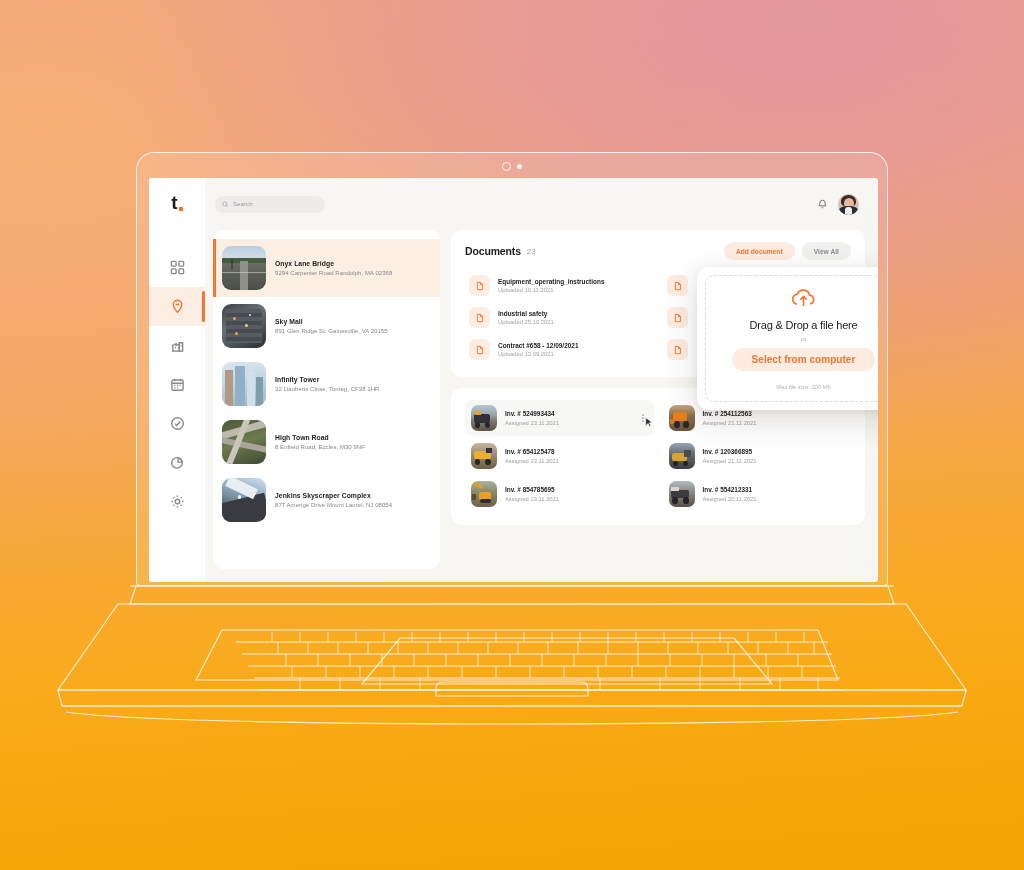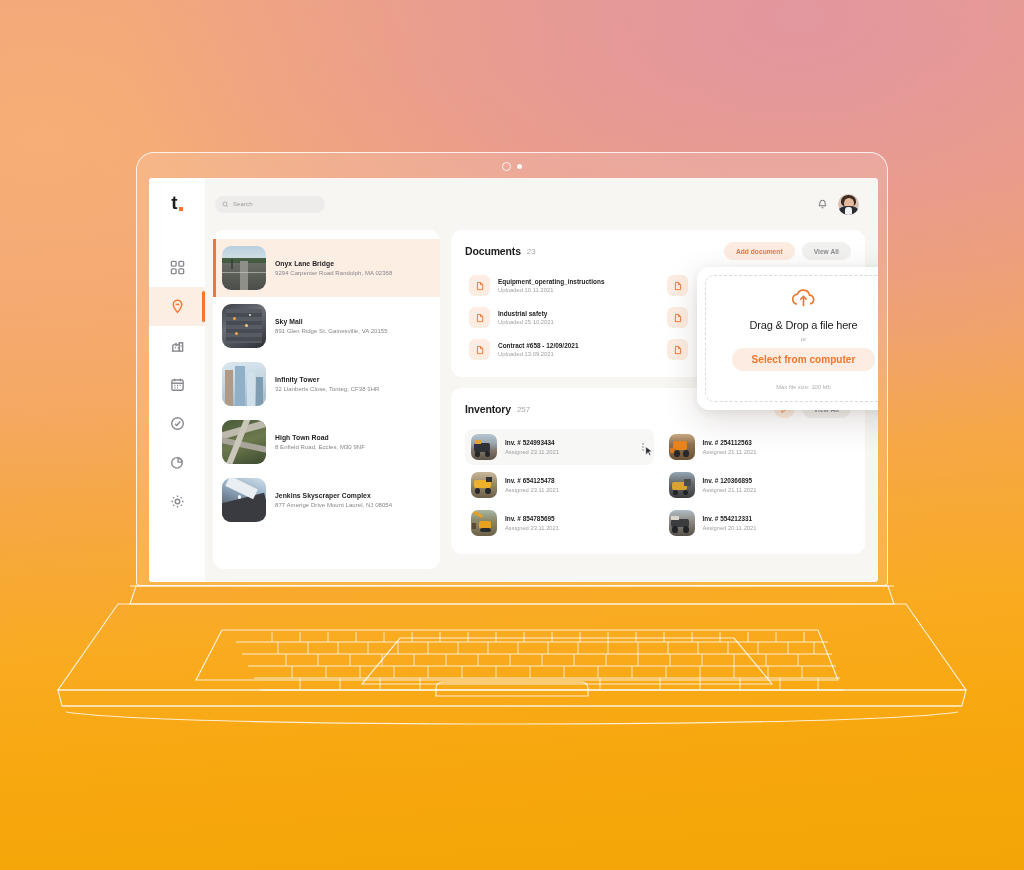--- a/index.html
+++ b/index.html
@@ -533,32 +533,20 @@
                     </span>
                   <span>
                     <span class="doc-name" style="display:block"></span>
                     <span class="doc-sub" style="display:block"></span>
                   </span>
                 </div>
               </div>
             </section>
 
             <section class="panel">
-              <div class="panel-head">
-                <span class="panel-title">Inventory</span>
-                <span class="panel-count">257</span>
-                <div class="panel-actions">
-                  <button class="btn btn-icon">
-                    <svg viewBox="0 0 16 16">
-                        <path d="M11.4 2.2l2.4 2.4-7.6 7.6-3.1.7.7-3.1z"></path>
-                      </svg>
-                  </button>
-                  <button class="btn btn-ghost">View All</button>
-                </div>
-              </div>
               <div class="inv-grid">
 
                 <div class="inv-item hover">
                   <span class="inv-thumb">
                       <span class="im t-truck">
                         <i></i>
                         <i></i>
                         <i></i>
                         <i></i>
                       </span>

